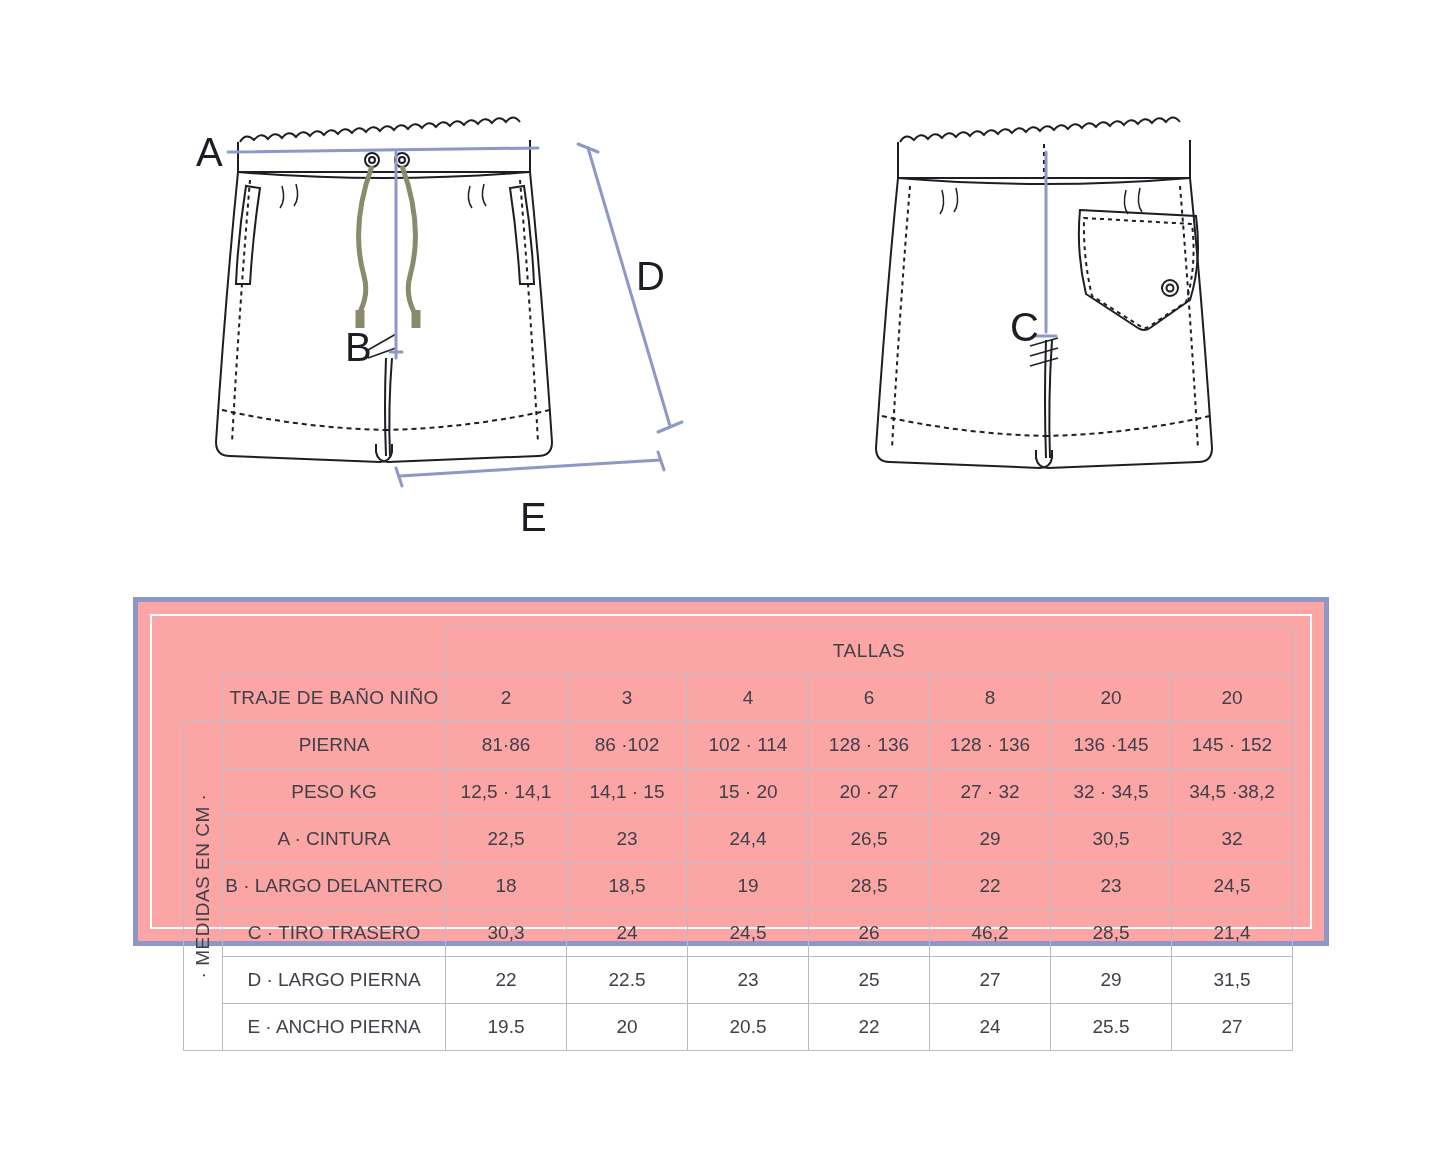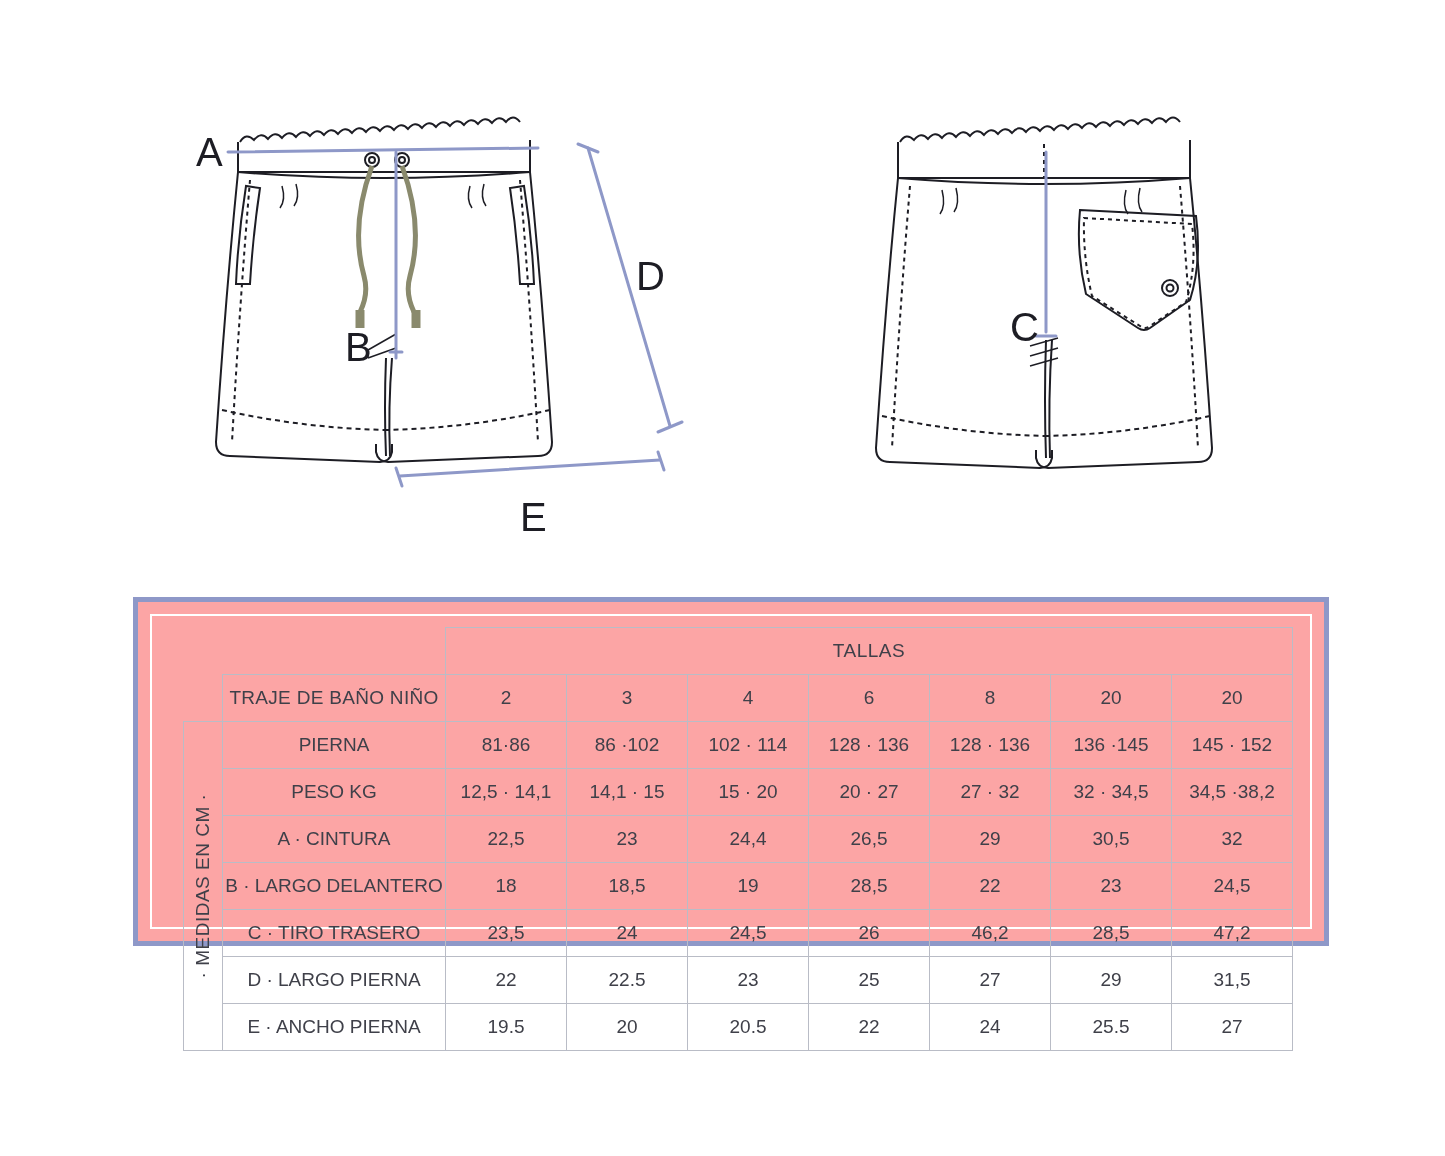--- a/index.html
+++ b/index.html
@@ -207,27 +207,27 @@
         <td>18</td>
         <td>18,5</td>
         <td>19</td>
         <td>28,5</td>
         <td>22</td>
         <td>23</td>
         <td>24,5</td>
       </tr>
       <tr>
         <td class="rowlabel">C · TIRO TRASERO</td>
-        <td>23,5</td>
+        <td>30,3</td>
         <td>24</td>
         <td>24,5</td>
         <td>26</td>
         <td>46,2</td>
         <td>28,5</td>
-        <td>47,2</td>
+        <td>21,4</td>
       </tr>
       <tr>
         <td class="rowlabel">D · LARGO  PIERNA</td>
         <td>22</td>
         <td>22.5</td>
         <td>23</td>
         <td>25</td>
         <td>27</td>
         <td>29</td>
         <td>31,5</td>

